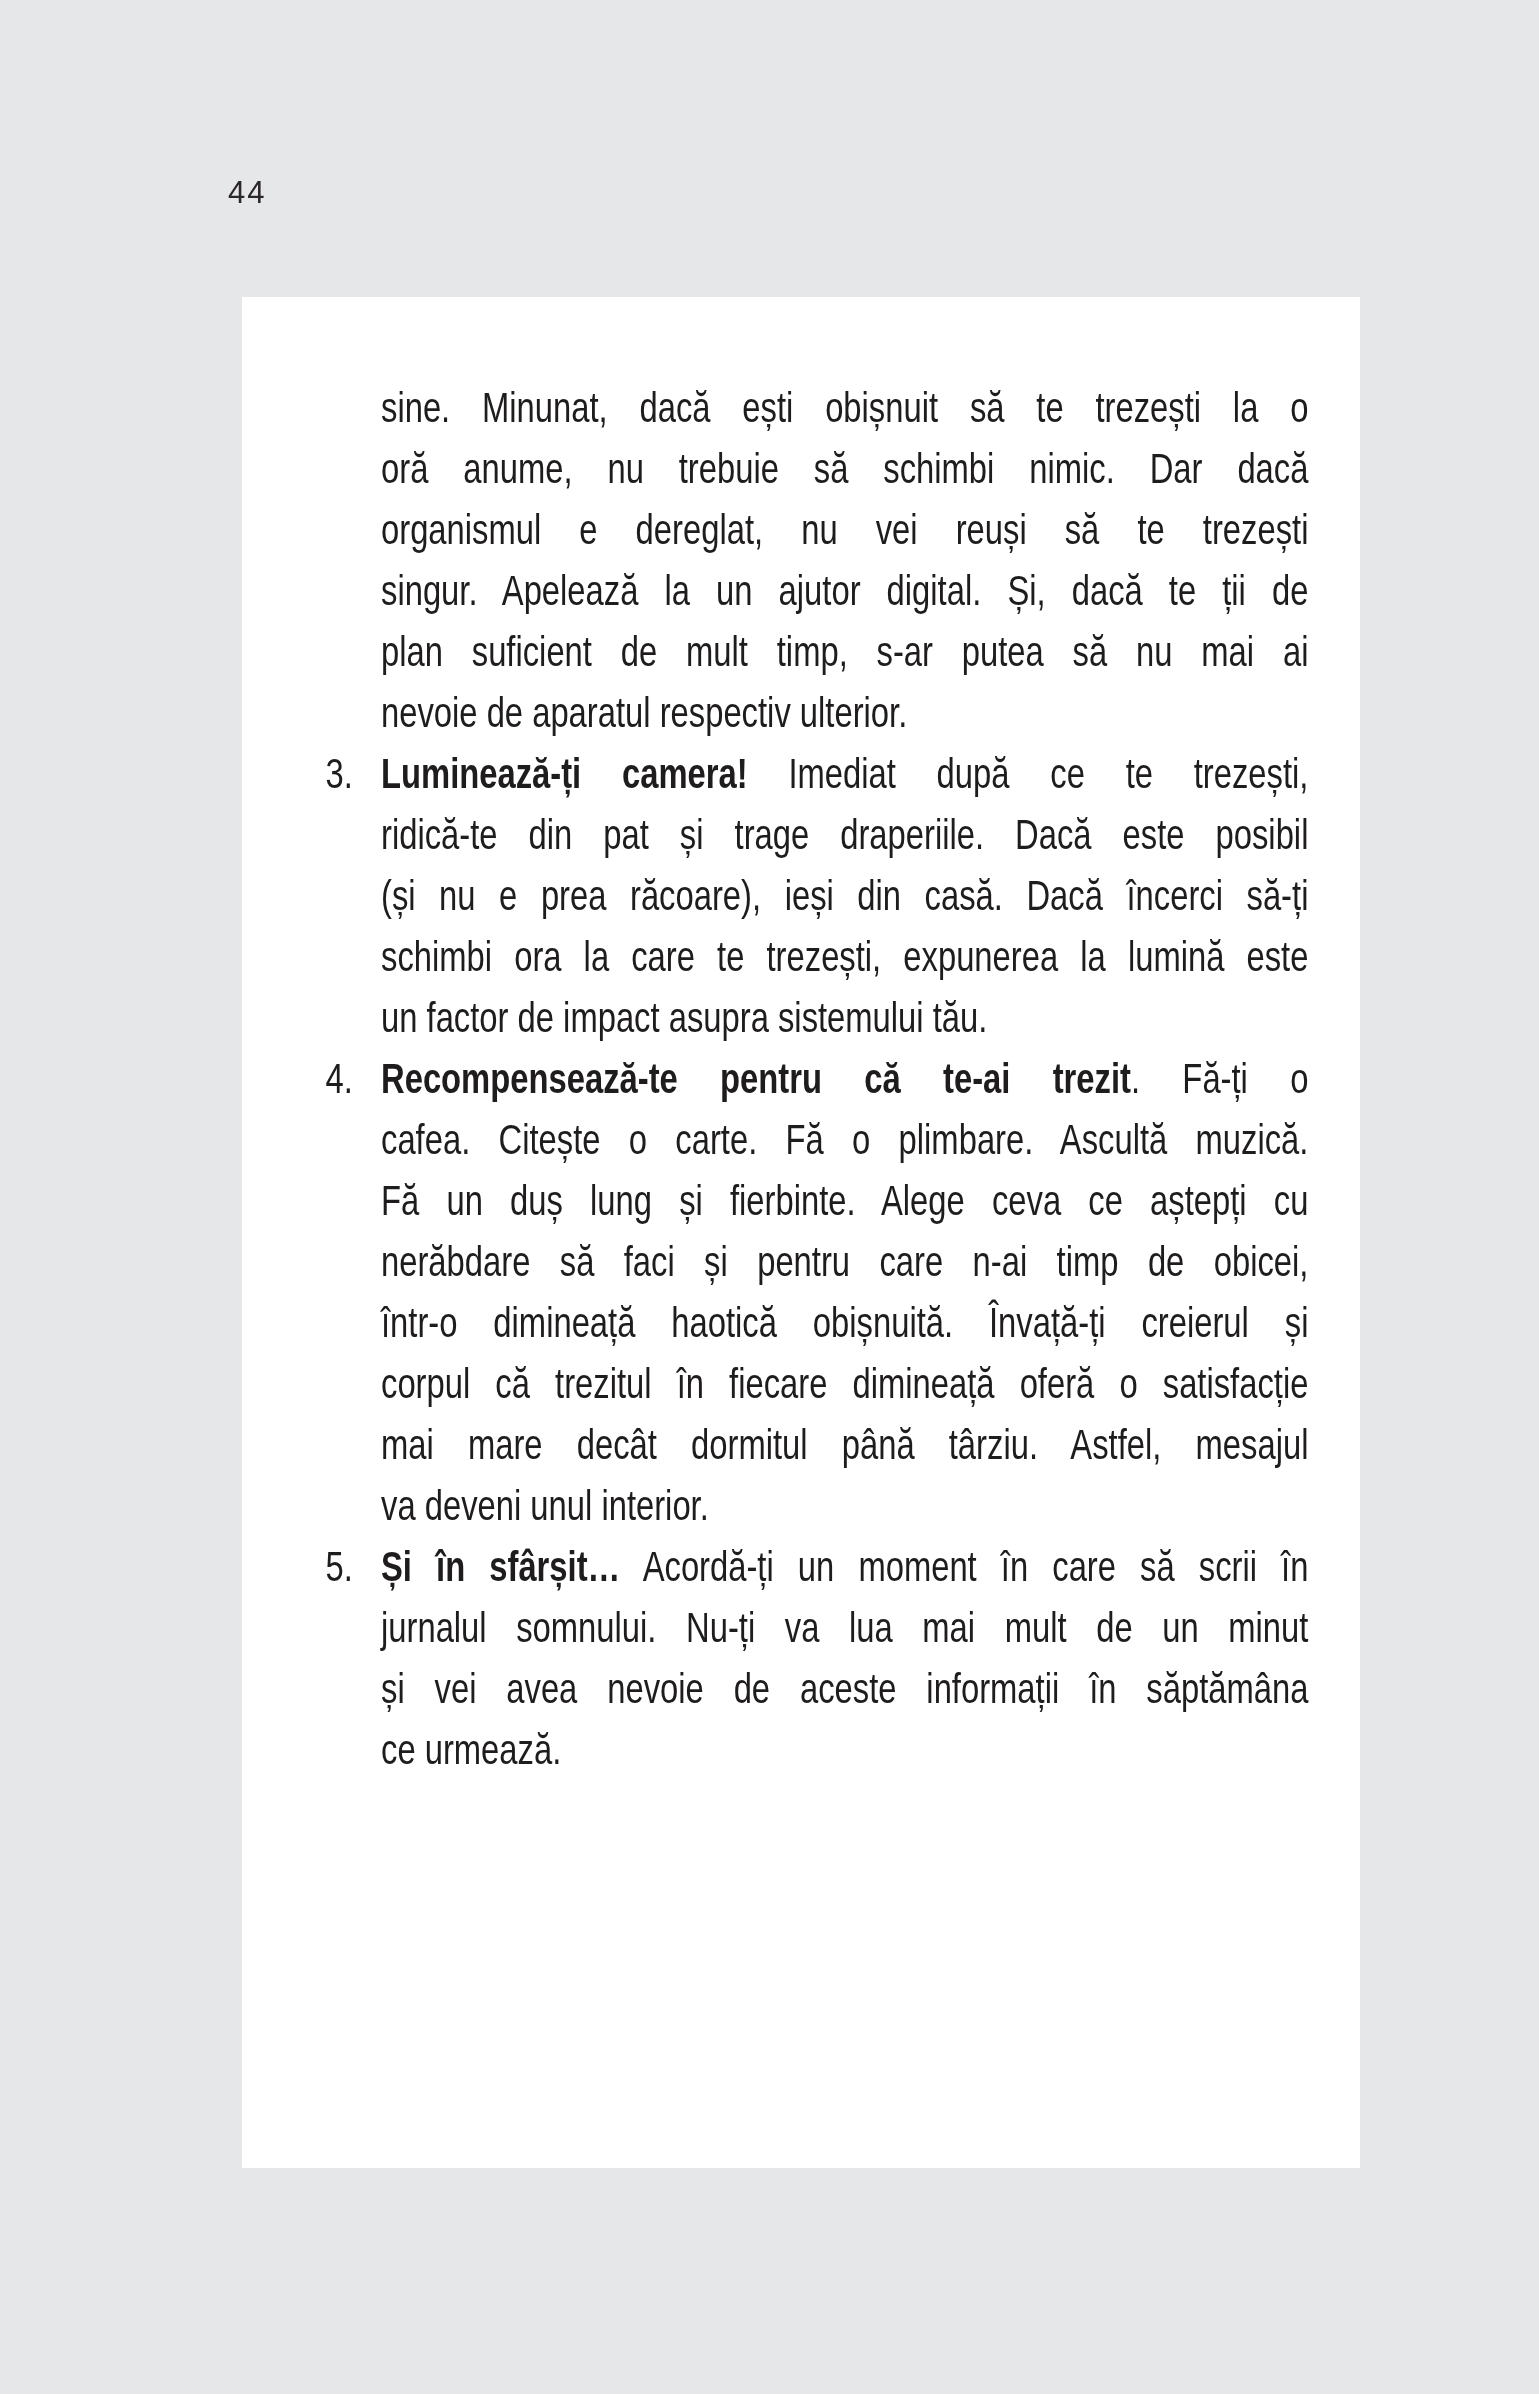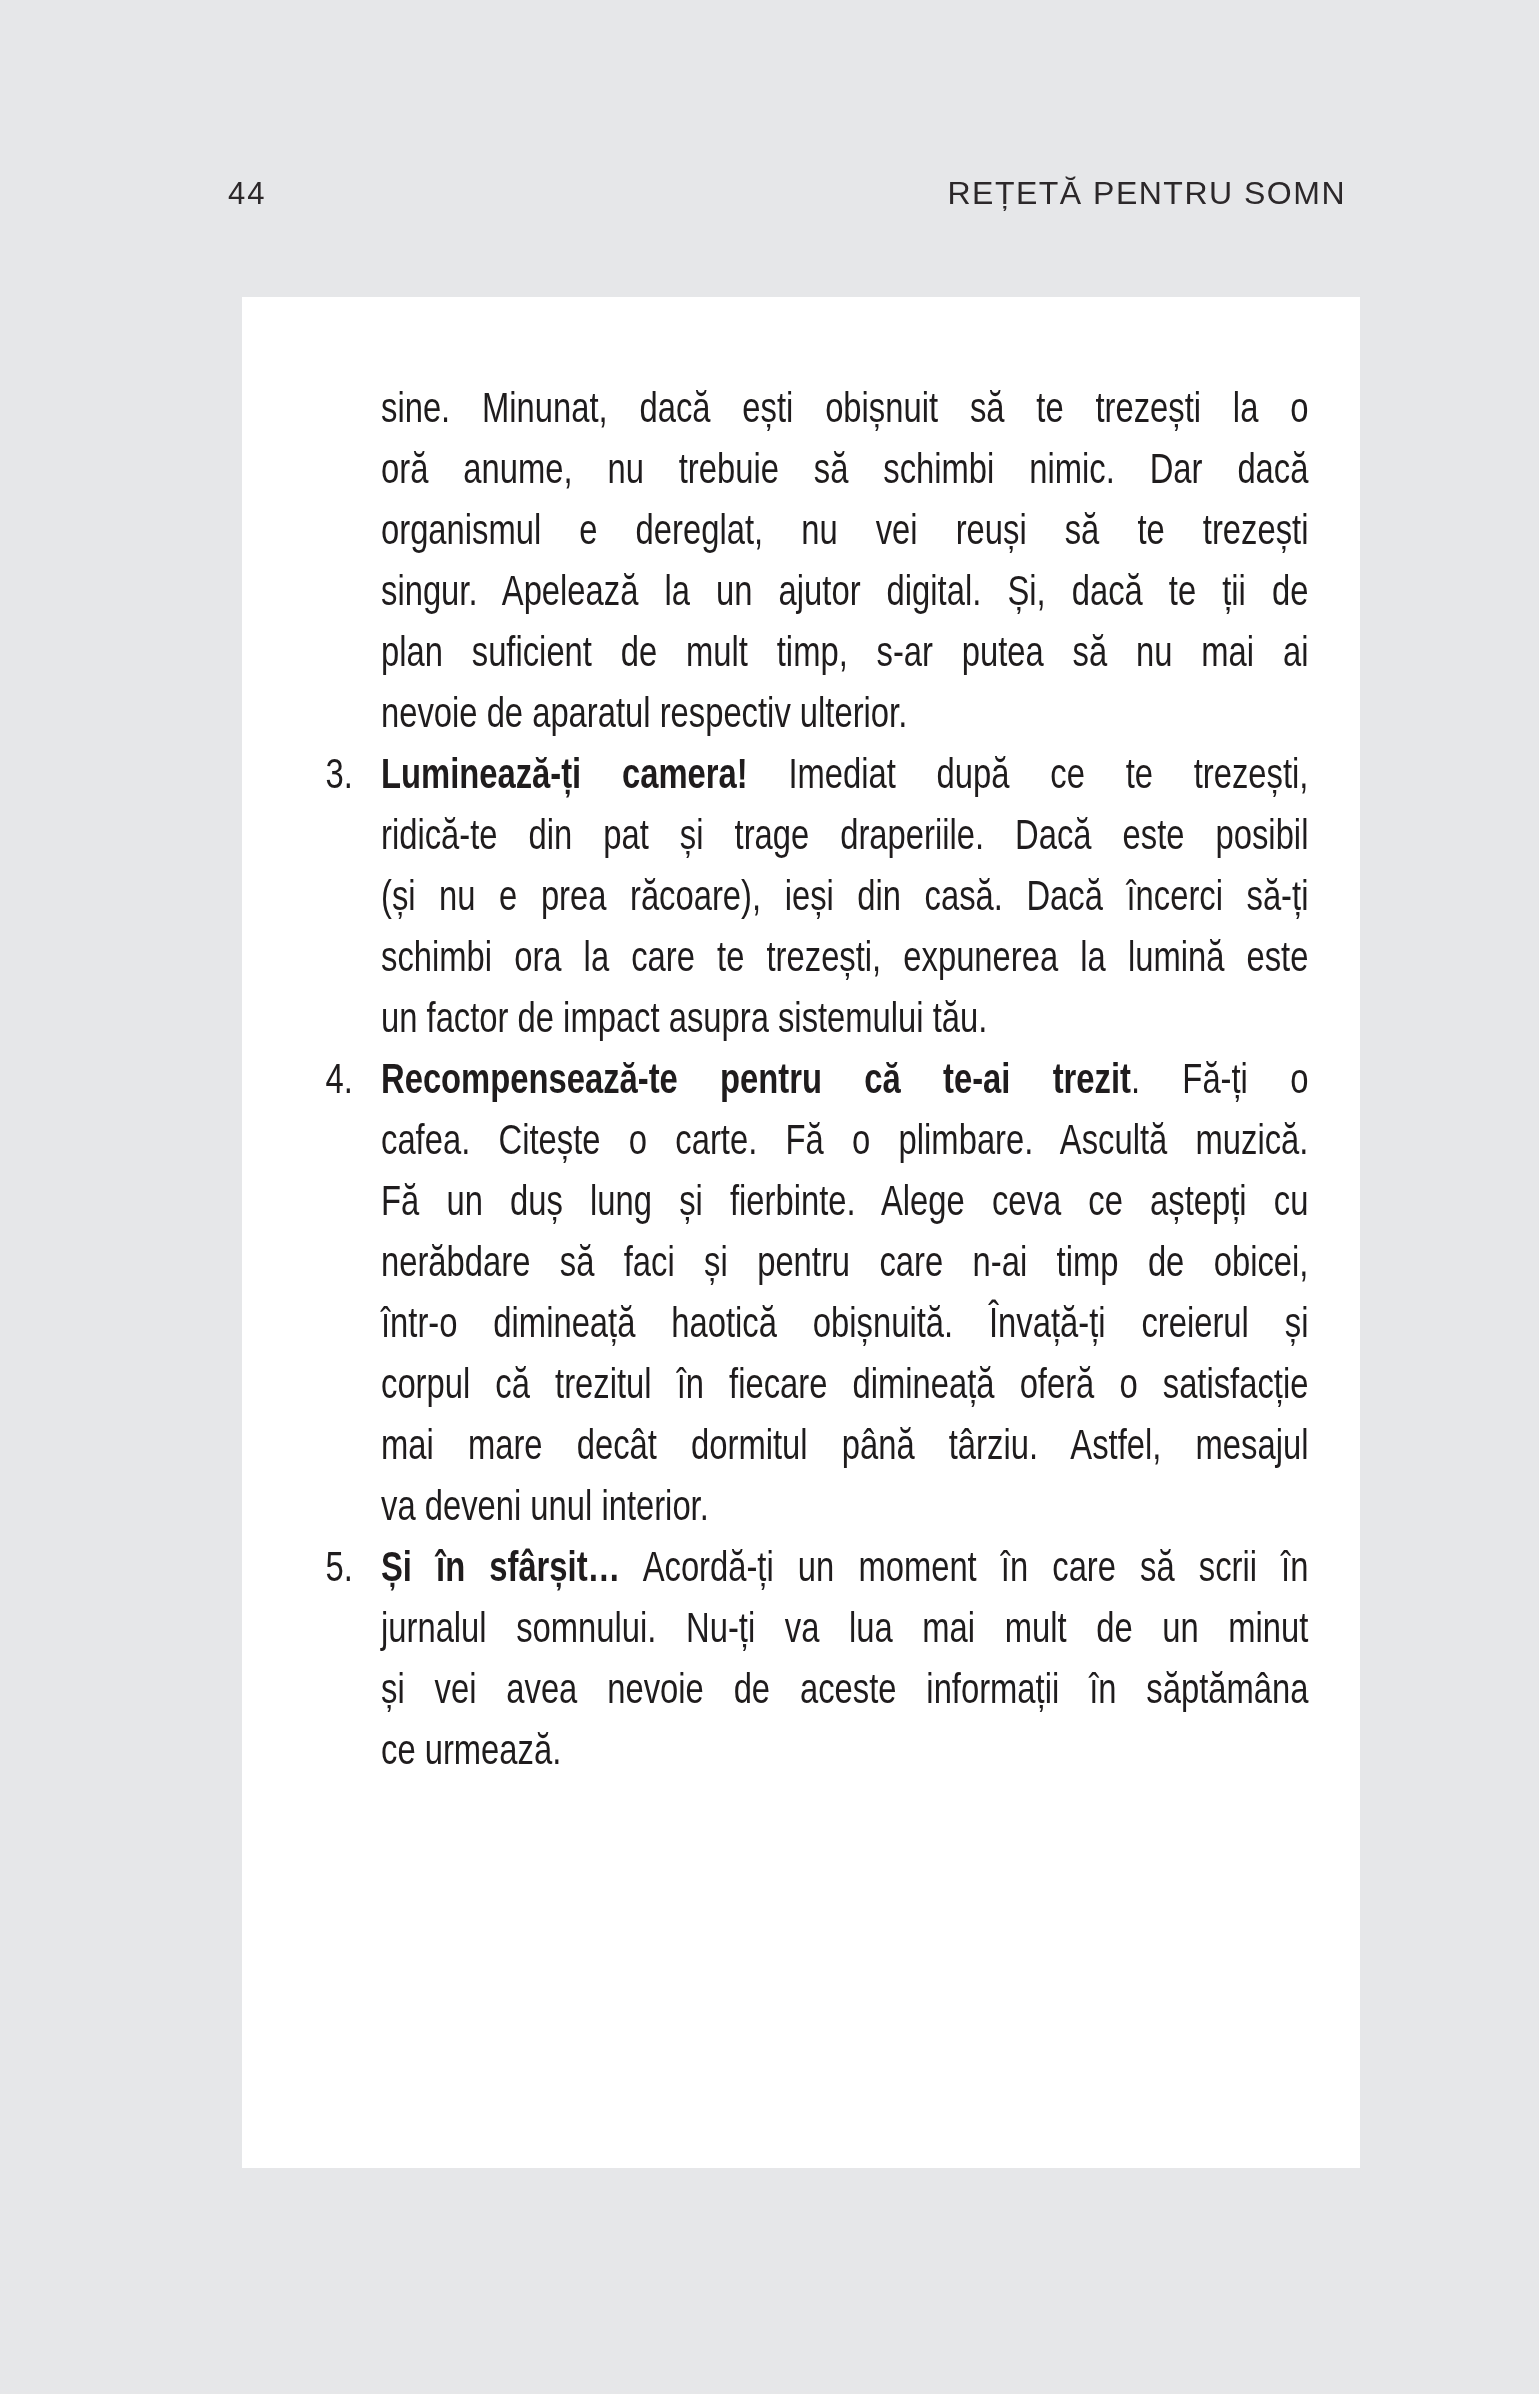--- a/index.html
+++ b/index.html
@@ -4,21 +4,21 @@
 <style>
   html,body{margin:0;padding:0;}
   body{
     width:1539px;height:2394px;position:relative;
     background:#e6e7e9;
     font-family:"Liberation Sans","DejaVu Sans",sans-serif;
     overflow:hidden;
   }
   .header{
     position:absolute;left:228px;top:175px;width:1118px;
-    display:flex;justify-content:space-between;align-items:center;
+    display:flex;justify-content:space-between;align-items:flex-start;
   }
   .page-number{
     font-size:31px;letter-spacing:1.9px;color:#2c282a;
   }
   .running-title{
     font-size:32px;letter-spacing:1.5px;color:#2c282a;
   }
   .sheet{
     position:absolute;left:228px;top:297px;width:1118px;height:1871px;
     background:#ffffff;
@@ -42,21 +42,20 @@
   .line.last{
     text-align-last:left;
   }
   .b{font-weight:700;}
 </style>
 </head>
 <body>
 
 <div class="header">
   <span class="page-number">44</span>
-  <span class="running-title">REȚETĂ PENTRU SOMN</span>
 </div>
 
 <div class="sheet">
   <div class="text-flow">
       <div class="para">
         <div class="line"><span>sine. Minunat, dacă ești obișnuit să te trezești la o</span></div>
         <div class="line"><span>oră anume, nu trebuie să schimbi nimic. Dar dacă</span></div>
         <div class="line"><span>organismul e dereglat, nu vei reuși să te trezești</span></div>
         <div class="line"><span>singur. Apelează la un ajutor digital. Și, dacă te ții de</span></div>
         <div class="line"><span>plan suficient de mult timp, s-ar putea să nu mai ai</span></div>

